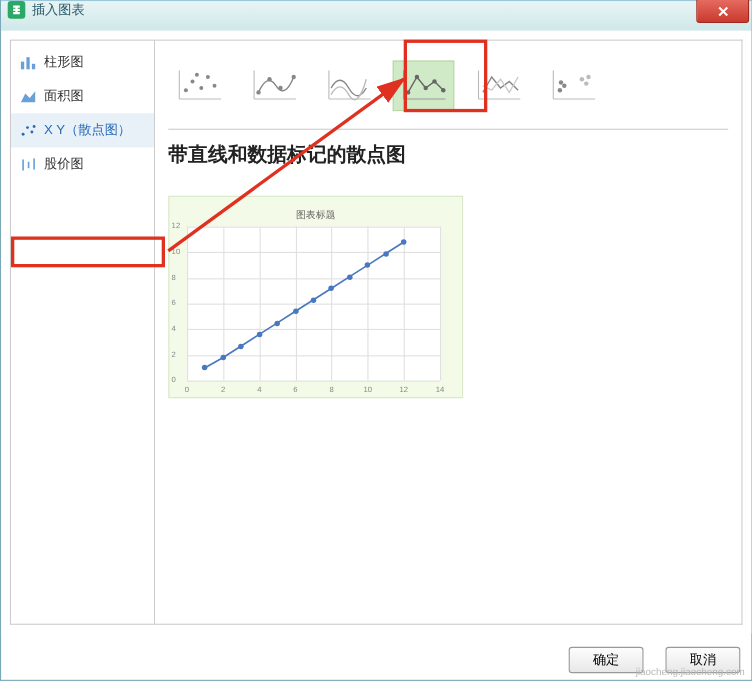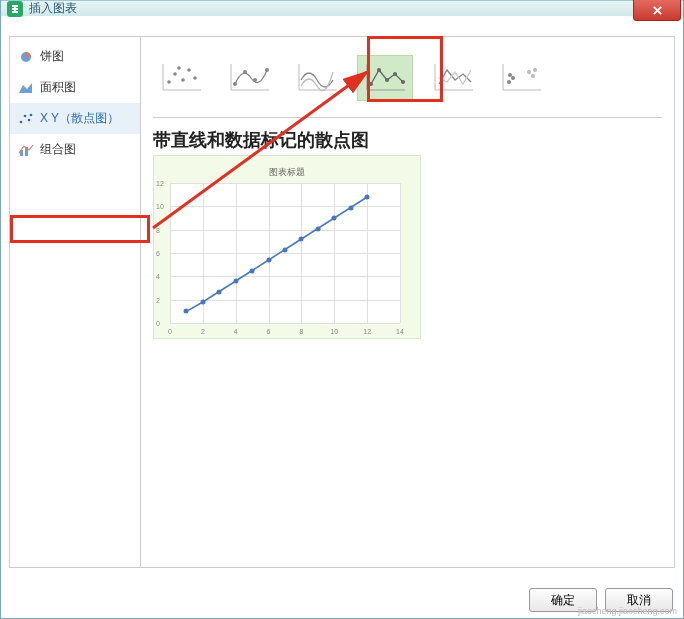--- a/index.html
+++ b/index.html
@@ -14,25 +14,25 @@
     .window {
       position: absolute;
       top: 0; left: 0;
       width: 684px;
       height: 619px;
       background: #fff;
       border: 1px solid #7aa8b8;
       border-top: none;
     }
     .titlebar {
-      height: 16px;
+      height: 28px;
       background: linear-gradient(#e8f4f4, #d0e8e8);
       border-top: 1px solid #9ac8d8;
       display: flex;
-      align-items: center;
+      align-items: flex-start;
       padding: 0 6px;
       position: relative;
     }
     .titlebar-icon {
       width: 16px; height: 16px;
       background: #2ba866;
       border-radius: 3px;
       display: inline-flex;
       align-items: center;
       justify-content: center;
@@ -111,21 +111,21 @@
     .subtype.selected {
       background: #d0eac8;
       border: 1px solid #b8d8a8;
     }
     .subtype svg { width: 48px; height: 36px; }
     .hr { border: none; border-top: 1px solid #ccc; margin: 4px 0 10px 0; }
     .chart-title {
       font-size: 18px;
       font-weight: bold;
       color: #222;
-      margin-bottom: 3px;
+      margin-bottom: 26px;
     }
     .chart-preview {
       width: 268px;
       height: 184px;
       background: #f4fae8;
       border: 1px solid #d8e8c8;
       padding: 10px 16px 16px 16px;
       position: relative;
     }
     .chart-preview-title {
@@ -161,21 +161,21 @@
       position: absolute;
       width: 5px; height: 5px;
       background: #4a78c0;
       border-radius: 50%;
       transform: translate(-50%, -50%);
     }
     .button-bar {
       position: absolute;
       bottom: 6px; right: 10px;
       display: flex;
-      gap: 8px;
+      gap: 20px;
     }
     .dlg-btn {
       min-width: 68px;
       height: 24px;
       background: linear-gradient(#fdfdfd, #e8e8e8);
       border: 1px solid #999;
       border-radius: 3px;
       font-size: 12px;
       cursor: pointer;
       padding: 0 12px;
@@ -218,25 +218,26 @@
         </svg>
     </div>
   </div>
 
   <div class="body-area">
 
     <div class="sidebar">
       <div class="sidebar-item">
         <span class="icn">
             <svg viewBox="0 0 16 14">
-              <circle cx="8" cy="7" r="5" fill="#6aa0d8"></circle>
-              <path d="M8 7 L8 2 A5 5 0 0 1 13 7 Z" fill="#d87a6a"></path>
+              <rect x="1" y="6" width="3" height="7" fill="#6aa0d8"></rect>
+              <rect x="6" y="2" width="3" height="11" fill="#6aa0d8"></rect>
+              <rect x="11" y="8" width="3" height="5" fill="#6aa0d8"></rect>
             </svg>
           </span>
-        <span>饼图</span>
+        <span>柱形图</span>
       </div>
       <div class="sidebar-item">
         <span class="icn">
             <svg viewBox="0 0 16 14">
               <polygon points="1,12 5,4 9,8 14,2 14,12" fill="#6aa0d8"></polygon>
             </svg>
           </span>
         <span>面积图</span>
       </div>
       <div class="sidebar-item selected">
@@ -246,26 +247,26 @@
               <circle cx="7" cy="4" r="1.3" fill="#2a6ab8"></circle>
               <circle cx="11" cy="8" r="1.3" fill="#2a6ab8"></circle>
               <circle cx="13" cy="3" r="1.3" fill="#2a6ab8"></circle>
             </svg>
           </span>
         <span>X Y（散点图）</span>
       </div>
       <div class="sidebar-item">
         <span class="icn">
             <svg viewBox="0 0 16 14">
-              <rect x="2" y="7" width="3" height="6" fill="#6aa0d8"></rect>
-              <rect x="7" y="4" width="3" height="9" fill="#6aa0d8"></rect>
-              <polyline points="1,10 6,3 11,7 15,2" fill="none" stroke="#d87a6a" stroke-width="1.2"></polyline>
+              <line x1="3" y1="2" x2="3" y2="12" stroke="#6aa0d8" stroke-width="1.5"></line>
+              <line x1="8" y1="4" x2="8" y2="10" stroke="#6aa0d8" stroke-width="1.5"></line>
+              <line x1="13" y1="1" x2="13" y2="11" stroke="#6aa0d8" stroke-width="1.5"></line>
             </svg>
           </span>
-        <span>组合图</span>
+        <span>股价图</span>
       </div>
     </div>
 
     <div class="main">
 
       <div class="subtype-row">
         <div class="subtype">
           <svg viewBox="0 0 48 36">
               <line x1="6" y1="30" x2="44" y2="30" stroke="#bbb"></line>
               <line x1="6" y1="4" x2="6" y2="30" stroke="#bbb"></line>

